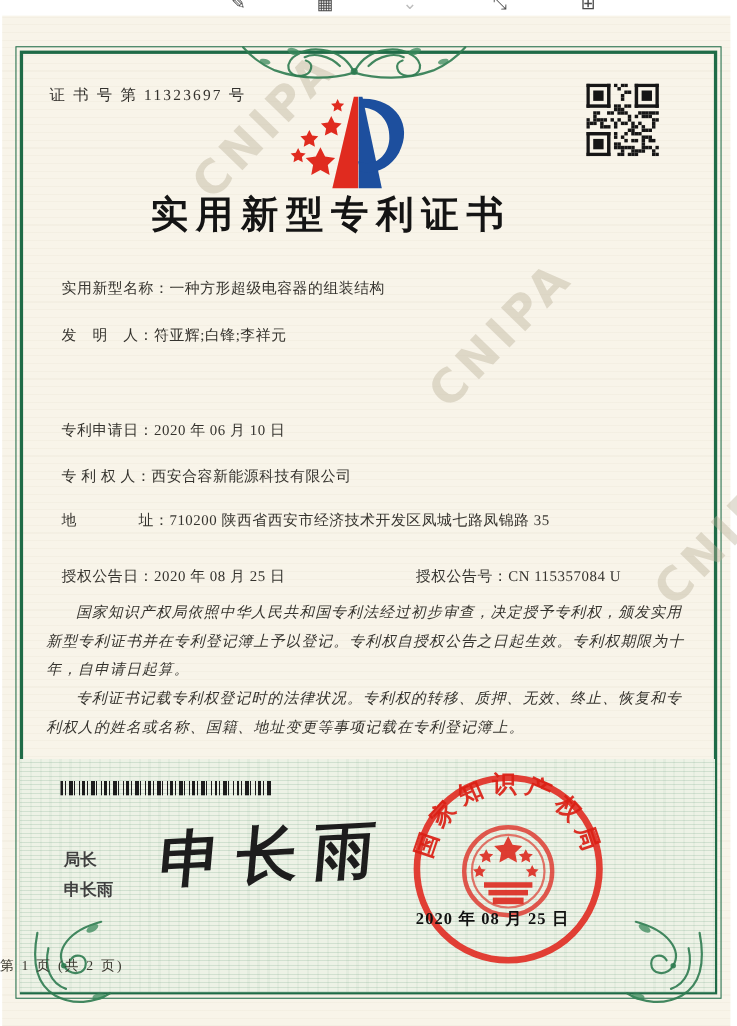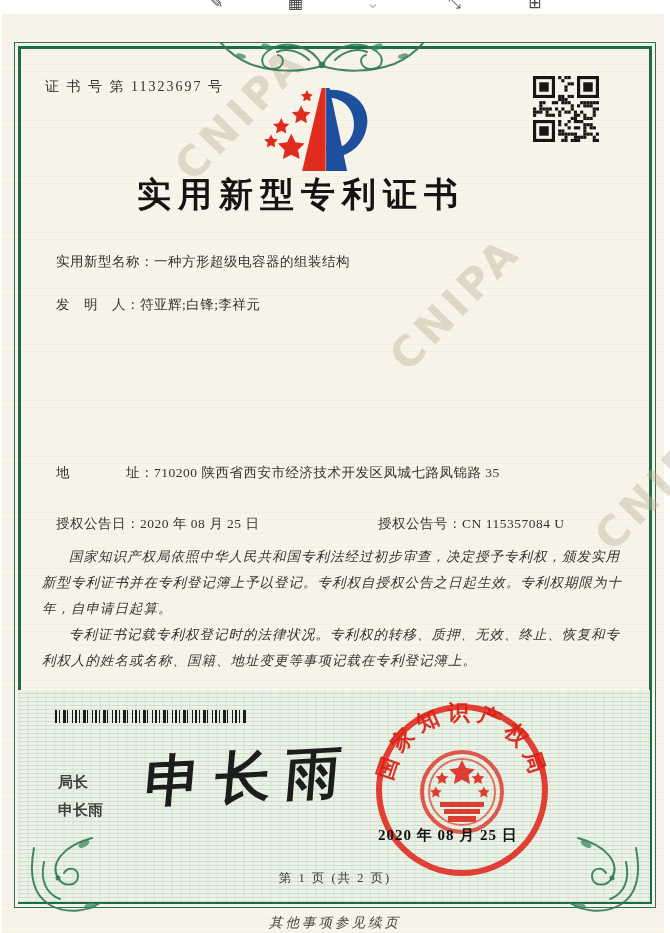--- a/index.html
+++ b/index.html
@@ -60,21 +60,21 @@
   .director{position:absolute;left:58px;top:768px;font-family:"Liberation Sans","DejaVu Sans",sans-serif;
             font-size:15px;font-weight:600;color:#404040;line-height:28px;}
 
   .signature{position:absolute;left:145px;top:740px;font-size:56px;color:#1d1d1d;
              letter-spacing:14px;transform:rotate(-3deg) skewX(-8deg);font-weight:600;}
 
   .seal{position:absolute;left:374px;top:702px;width:176px;height:176px;z-index:3;}
   .seal-date{position:absolute;left:378px;top:826px;width:180px;font-size:15px;color:#111;
              letter-spacing:1px;z-index:4;font-weight:600;}
 
-  .page-foot{position:absolute;left:0;top:870px;width:670px;text-align:center;
+  .page-foot{position:absolute;left:0;top:870px;width:670px;text-align:left;
              font-size:12.5px;letter-spacing:2px;color:#3a382f;}
   .cont-note{position:absolute;left:0;top:914px;width:670px;text-align:center;
              font-size:13.5px;letter-spacing:3px;color:#46443c;font-style:italic;}
 
   .orn{position:absolute;z-index:2;}
   .orn path,.orn circle,.orn ellipse{stroke:#2e7b50;fill:none;stroke-width:2;stroke-linecap:round;opacity:.9;}
   .orn .leaf{fill:#3b8a5c;stroke:none;opacity:.75;}
 </style>
 </head>
 <body>
@@ -287,20 +287,26 @@
   </div>
 
   <div class="title">实用新型专利证书</div>
 
   <div class="fline" style="top:253px">
     <span class="lab">实用新型名称：</span><span>一种方形超级电容器的组装结构</span>
   </div>
   <div class="fline" style="top:296px">
     <span class="lab">发　明　人：</span><span>符亚辉;白锋;李祥元</span>
   </div>
+  <div class="fline" style="top:382px">
+    <span class="lab">专利申请日：</span><span>2020 年 06 月 10 日</span>
+  </div>
+  <div class="fline" style="top:424px">
+    <span class="lab">专 利 权 人：</span><span>西安合容新能源科技有限公司</span>
+  </div>
   <div class="fline" style="top:464px">
     <span class="lab">地　　　　址：</span><span>710200 陕西省西安市经济技术开发区凤城七路凤锦路 35</span>
   </div>
   <div class="fline" style="top:515px">
     <span class="lab">授权公告日：</span><span>2020 年 08 月 25 日</span>
     <span class="grant2">
       <span class="lab">授权公告号：</span><span>CN 115357084 U</span>
     </span>
   </div>
 
@@ -334,14 +340,13 @@
       <rect x="74" y="114" width="28" height="6" stroke="none"></rect>
     </g>
     <path id="sealArc" d="M 27,122 A 70,70 0 1 1 149,122" fill="none"></path>
     <text font-size="22" font-weight="bold" fill="rgba(218,30,20,.92)" letter-spacing="7" font-family="'Liberation Serif',serif">
       <textPath href="#sealArc" startOffset="50%" text-anchor="middle">国家知识产权局</textPath>
     </text>
   </svg>
   <div class="seal-date">2020 年 08 月 25 日</div>
 
   <div class="page-foot">第 1 页 (共 2 页)</div>
-  <div class="cont-note">其他事项参见续页</div>
 </div>
 
 </body></html>

